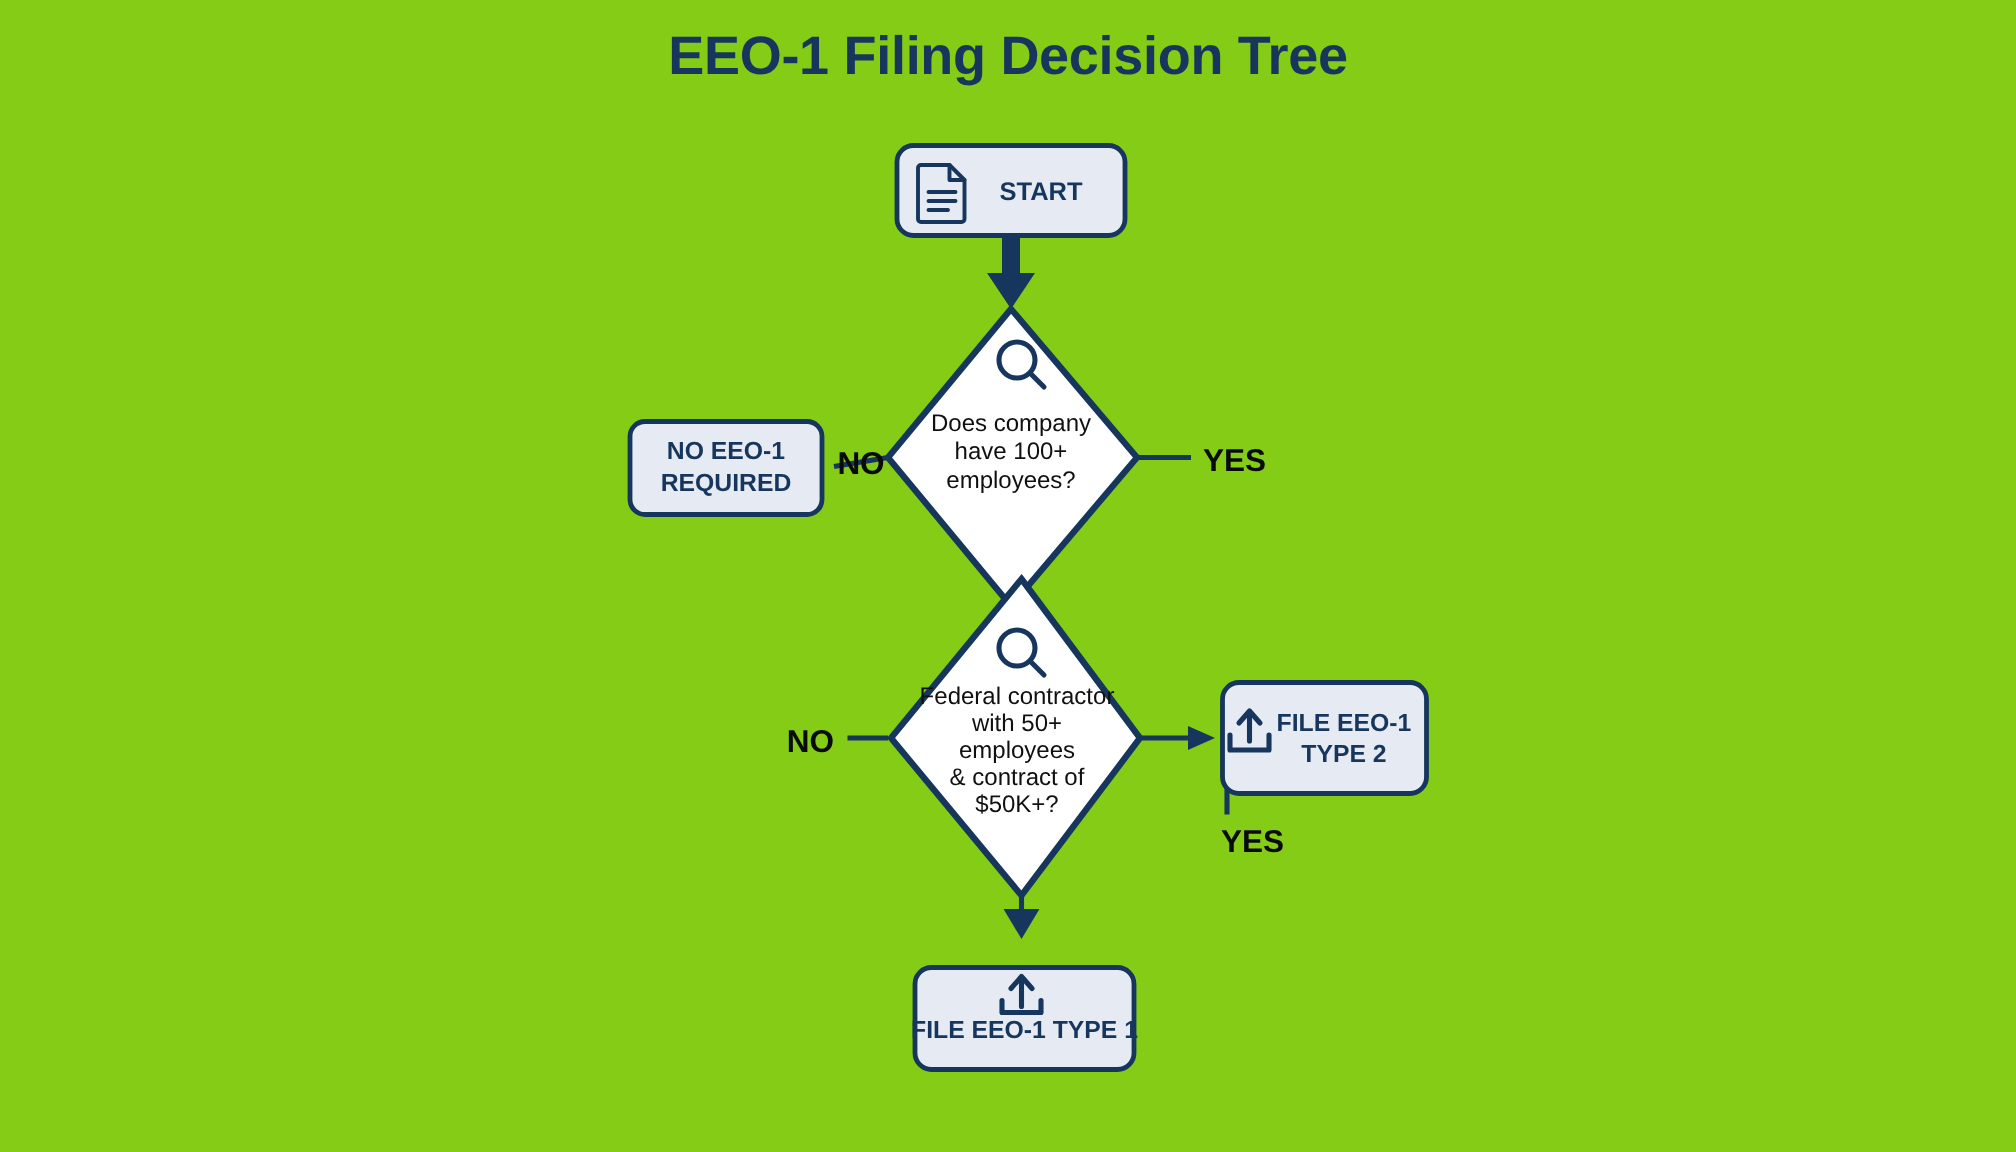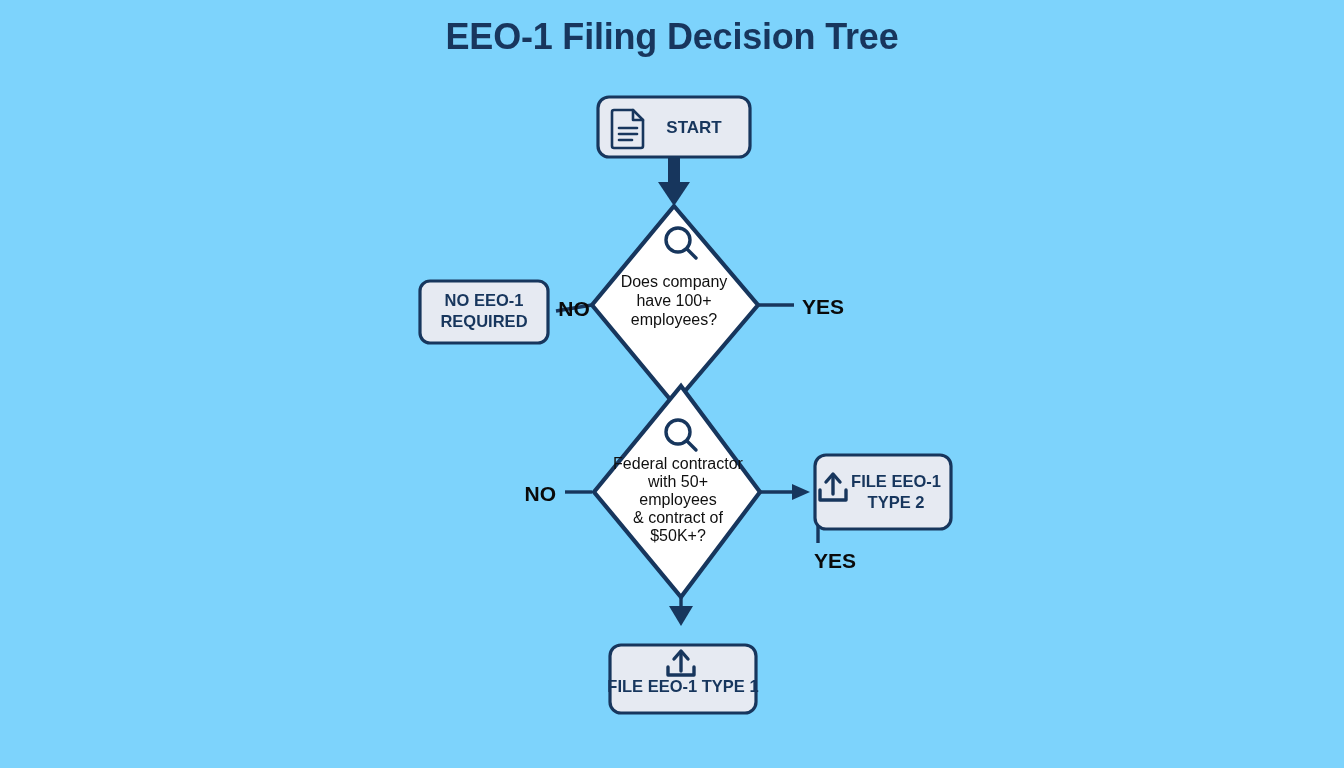--- a/index.html
+++ b/index.html
@@ -4,21 +4,21 @@
 <style>
   html, body {
     margin: 0;
     padding: 0;
     background: #ffffff;
   }
   #canvas {
     position: relative;
     width: 1344px;
     height: 768px;
-    background: #7dd3fc;
+    background: #84cc16;
     overflow: hidden;
     font-family: "Liberation Sans", sans-serif;
   }
   #title {
     position: absolute;
     top: 16px;
     left: 0;
     width: 1344px;
     text-align: center;
     font-size: 36px;

